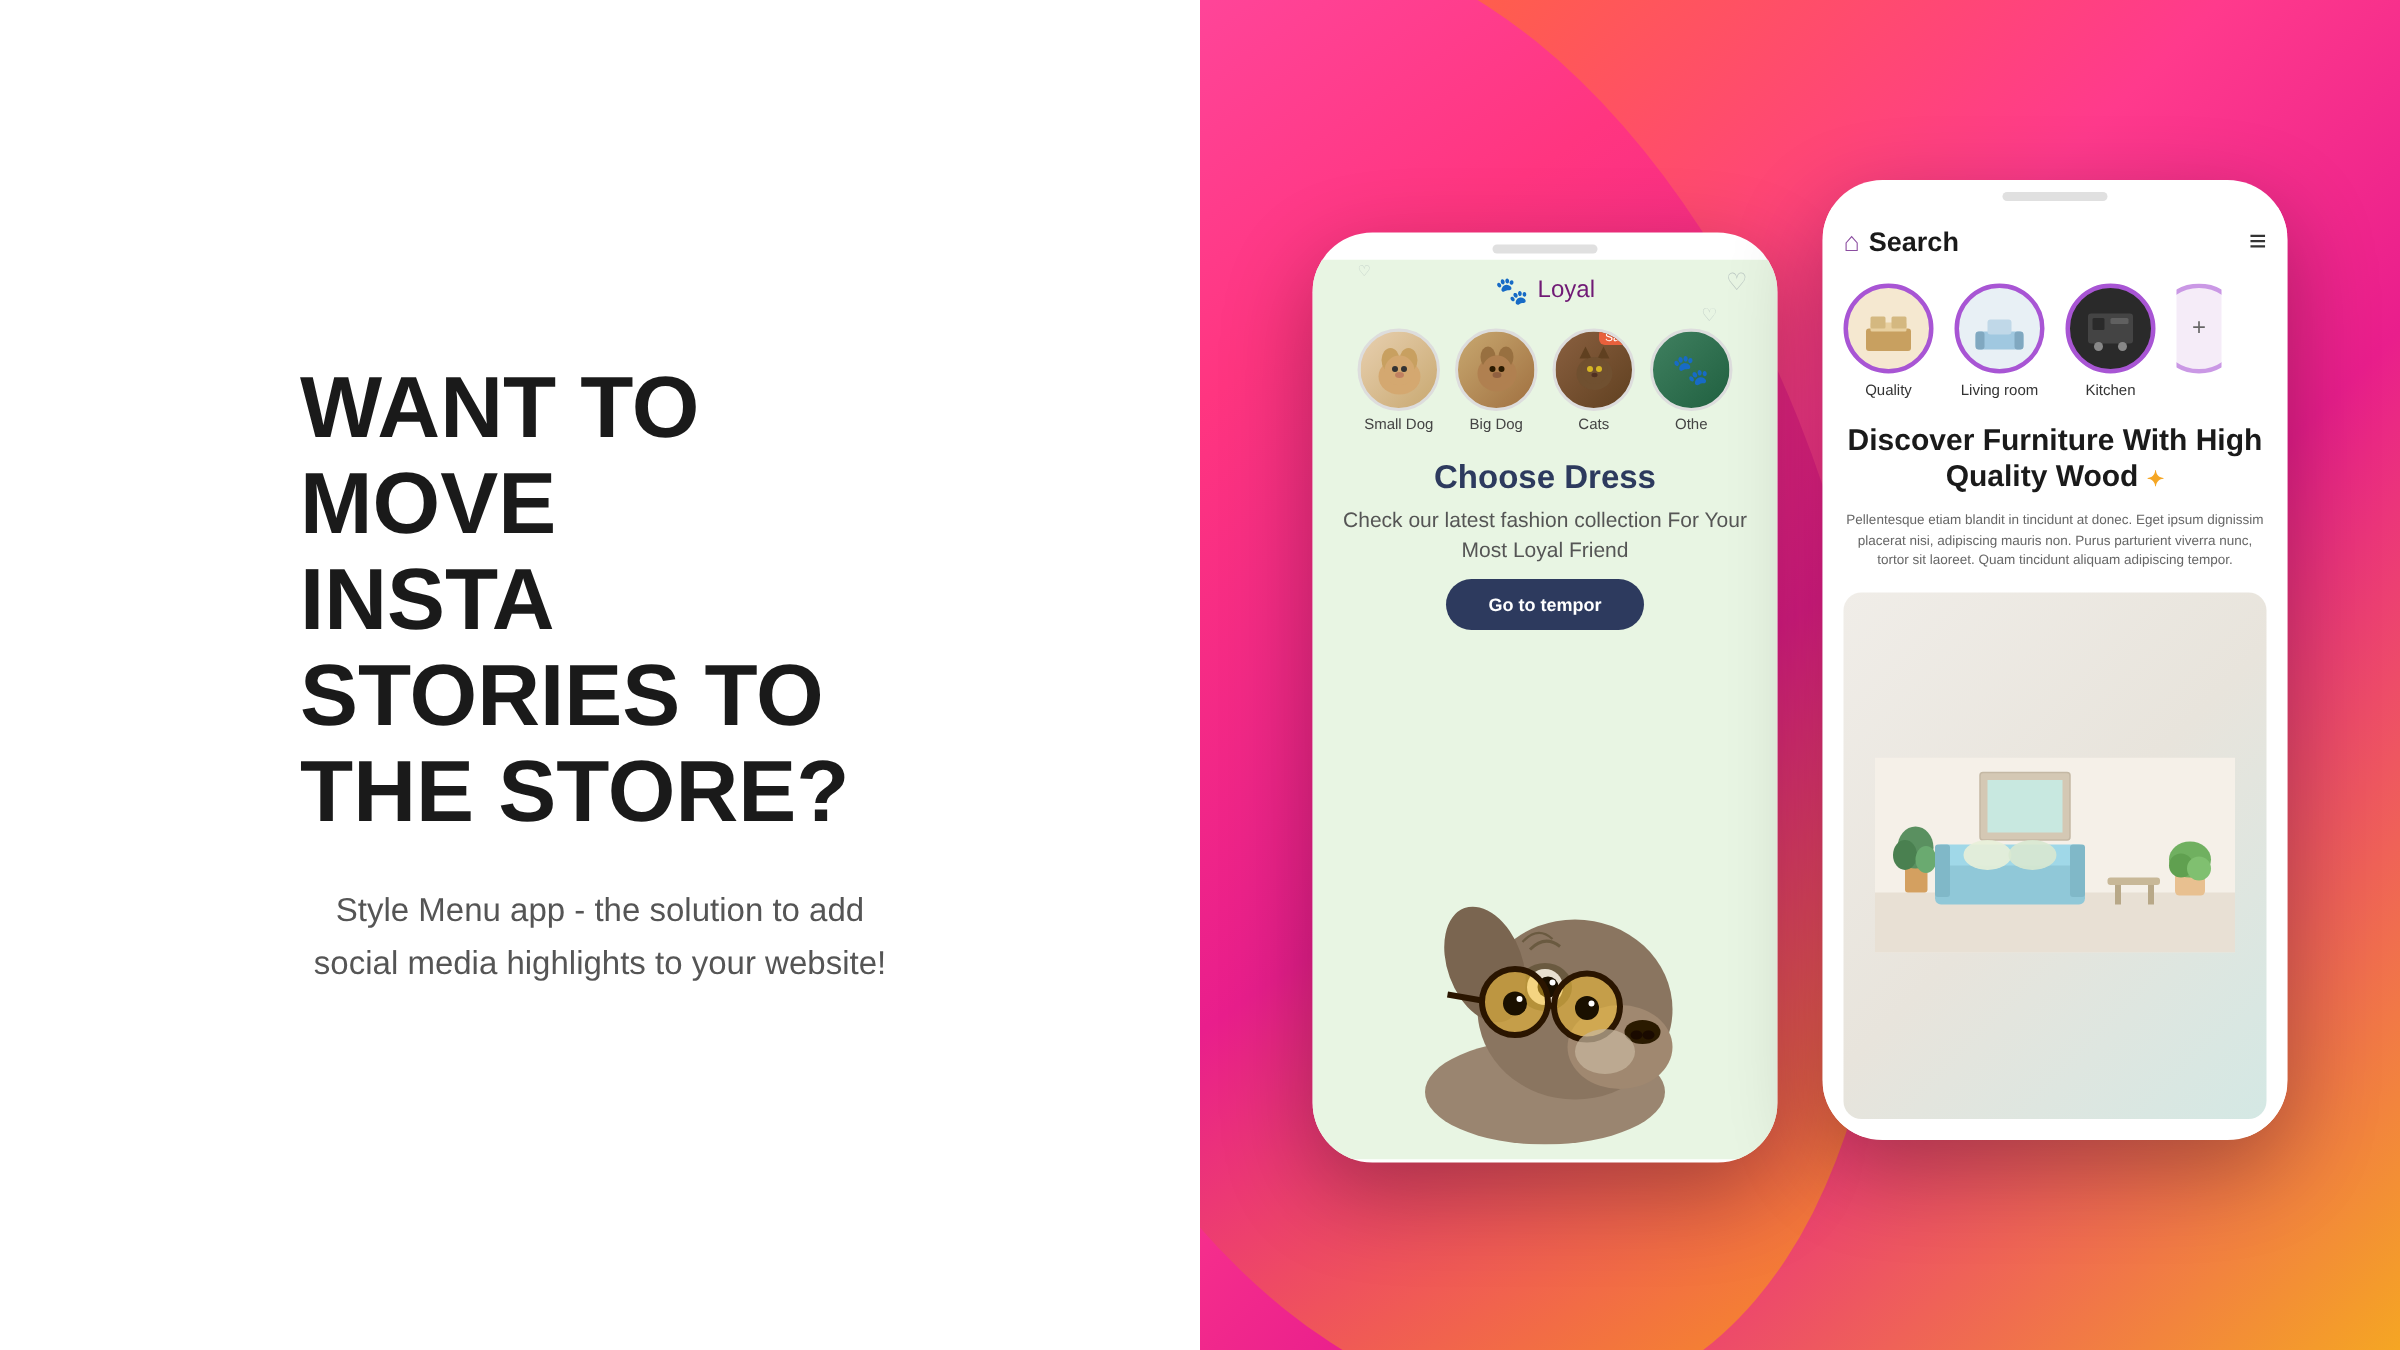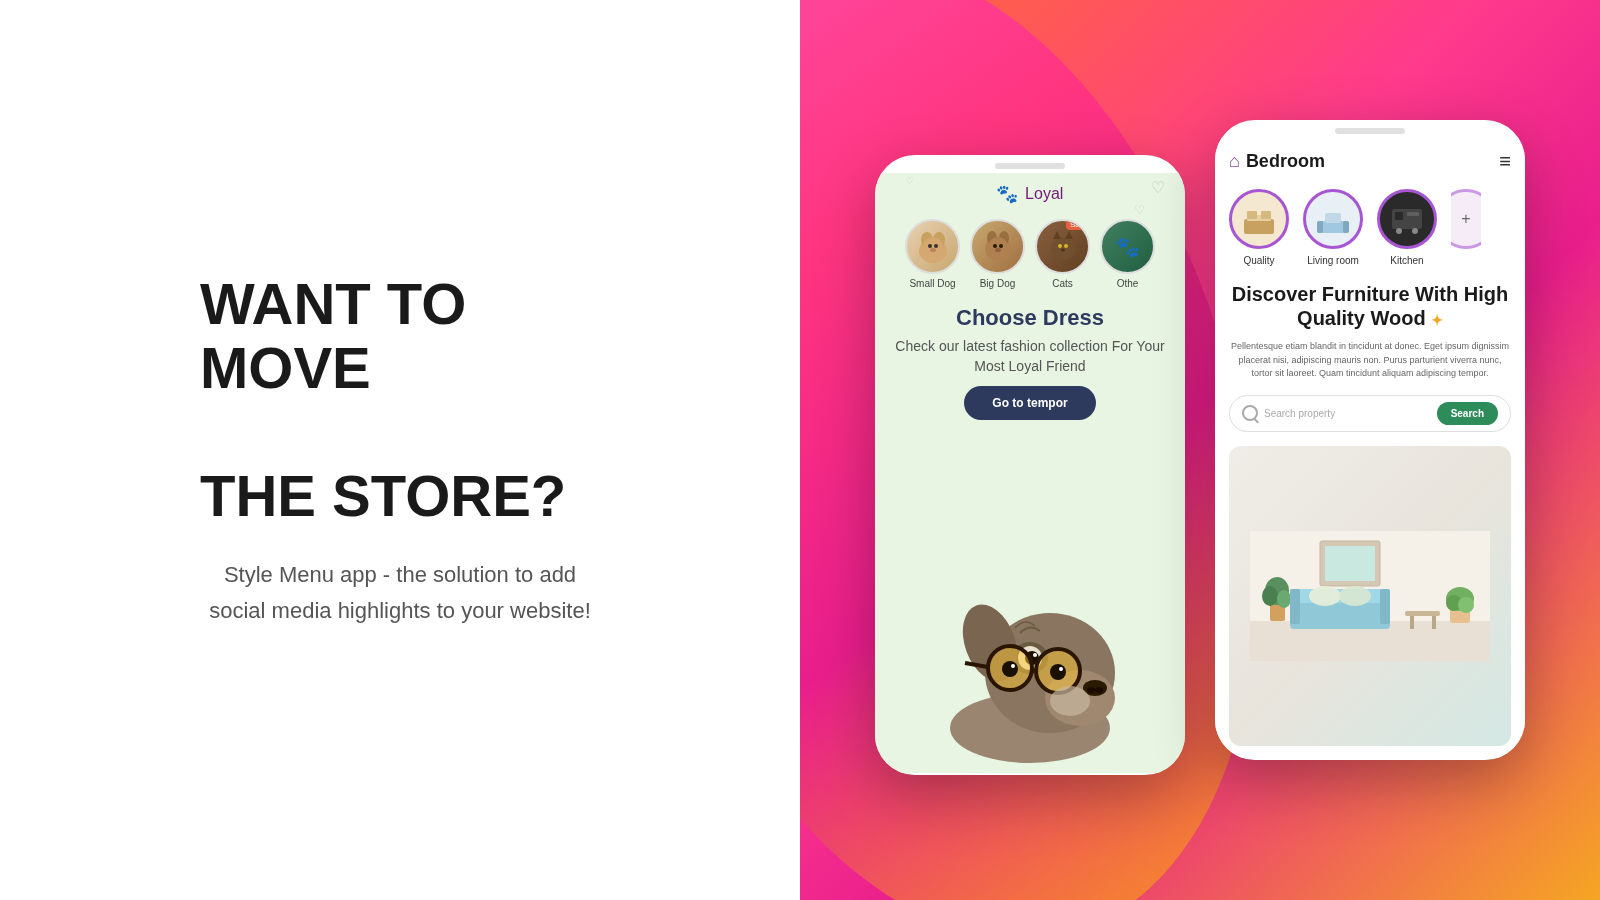--- a/index.html
+++ b/index.html
@@ -390,21 +390,21 @@
       z-index: 0;
     }
   </style>
 </head>
 <body>
 
 <div class="left-section">
   <div class="left-content">
     <h1 class="main-headline">
       <span>WANT TO MOVE</span><br>
-      <br>
+      <span>INSTA STORIES TO</span><br>
       <span>THE STORE?</span>
     </h1>
     <p class="sub-text">Style Menu app - the solution to add social media highlights to your website!</p>
   </div>
 </div>
 
 <div class="right-section">
   <div class="blob-bg"></div>
 
   <div class="phones-container">
@@ -528,21 +528,21 @@
     </div>
 
     <div class="phone phone-2">
       <div style="background:#e0e0e0; height:6px; width:70px; border-radius:3px; margin:8px auto 4px;"></div>
       <div class="phone-screen">
         <div class="lalasia-screen">
 
           <div class="lalasia-topbar">
             <div class="lalasia-brand">
               <span class="lalasia-brand-icon">⌂</span>
-              <span class="lalasia-brand-name">Bedroom</span>
+              <span class="lalasia-brand-name">Search</span>
             </div>
             <span class="hamburger-icon">≡</span>
           </div>
 
           <div class="room-categories">
             <div class="room-cat">
               <div class="room-avatar room-bedroom">
                 <svg width="40" height="40" viewBox="0 0 40 40">
                     <rect x="5" y="20" width="30" height="15" fill="#c8a060" rx="2"></rect>
                     <rect x="8" y="16" width="24" height="6" fill="#e8d0a0" rx="1"></rect>
@@ -583,25 +583,20 @@
             </div>
           </div>
 
           <h2 class="furniture-headline">
             <span>Discover Furniture With High Quality Wood</span>
             <span style="color:#f5a623; font-size:14px;"> ✦</span>
           </h2>
 
           <p class="furniture-desc">Pellentesque etiam blandit in tincidunt at donec. Eget ipsum dignissim placerat nisi, adipiscing mauris non. Purus parturient viverra nunc, tortor sit laoreet. Quam tincidunt aliquam adipiscing tempor.</p>
 
-          <div class="search-row">
-            <div class="search-circle"></div>
-            <span class="search-input-fake">Search property</span>
-            <button class="search-btn">Search</button>
-          </div>
 
           <div class="furniture-img-placeholder">
             <svg width="240" height="130" viewBox="0 0 240 130">
 
               <rect width="240" height="130" fill="#f5f0e8"></rect>
 
               <rect x="0" y="90" width="240" height="40" fill="#e8e0d4"></rect>
 
               <rect x="70" y="10" width="60" height="45" fill="#d4c8b4" rx="2" stroke="#c4b8a4" stroke-width="1"></rect>
               <rect x="75" y="15" width="50" height="35" fill="#c8e8e0"></rect>

